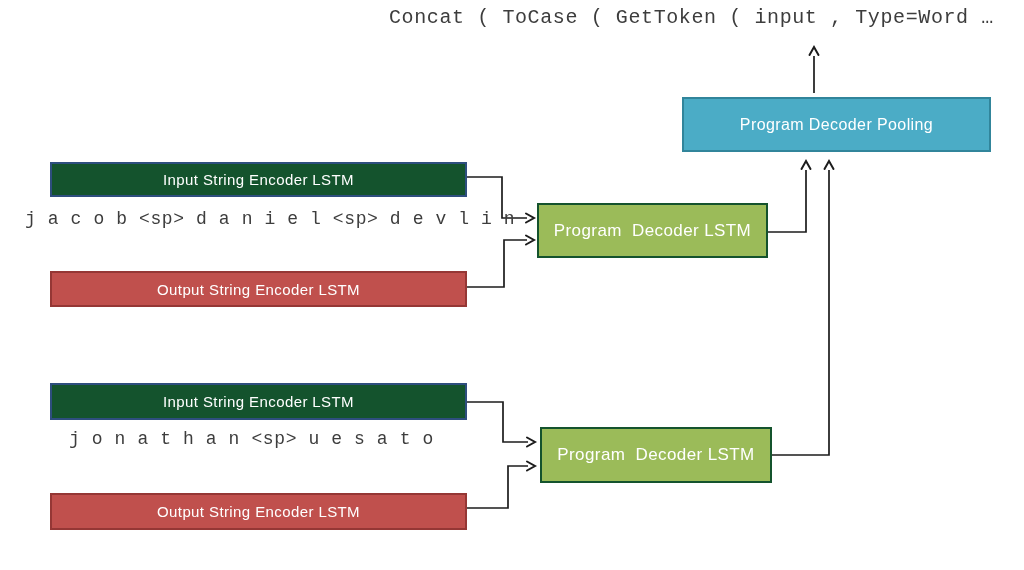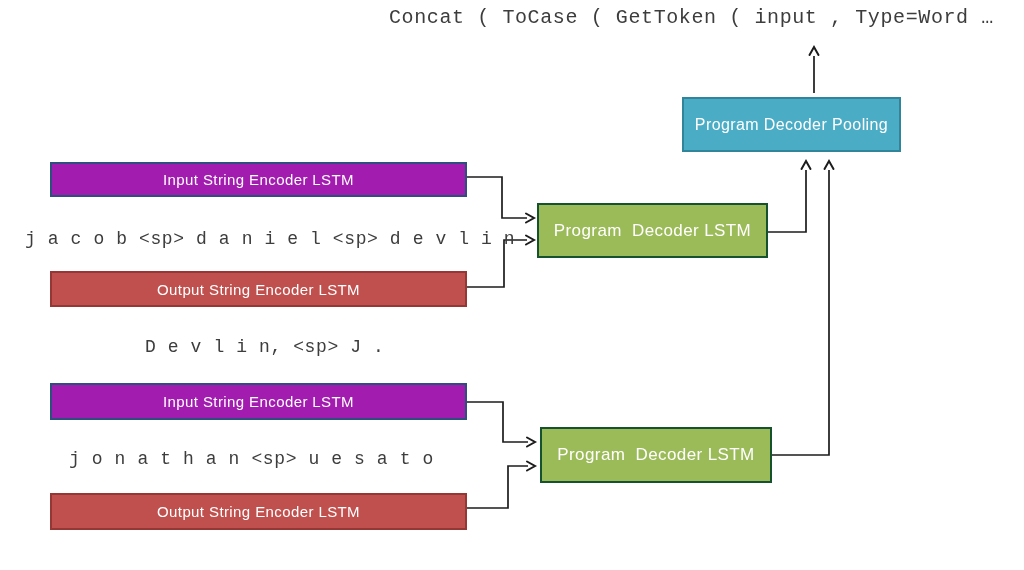--- a/index.html
+++ b/index.html
@@ -19,41 +19,40 @@
     line-height: 1.1;
   }
   .prog-text {
     left: 389px; top: 7px;
     font-size: 20px;
     letter-spacing: 0.6px;
   }
   .char-row {
     font-size: 18px;
     letter-spacing: 0.6px;
-    margin-top: 20px;
   }
   .box {
     position: absolute;
     display: flex;
     align-items: center;
     justify-content: center;
     color: #ffffff;
     box-sizing: border-box;
     white-space: pre;
     text-align: center;
   }
-  .box-blue   { background: #a21caf; border: 2.5px solid #2E4E7E; font-size: 15px; letter-spacing: 0.4px; }
+  .box-blue   { background: #14532d; border: 2.5px solid #2E4E7E; font-size: 15px; letter-spacing: 0.4px; }
   .box-red    { background: #C0504D; border: 2.5px solid #953735; font-size: 15px; letter-spacing: 0.4px; justify-content: center; }
   .box-green  { background: #9BBB59; border: 2px solid #14532d;   font-size: 17px; letter-spacing: 0.4px; }
   .box-teal   { background: #4BACC6; border: 2px solid #31859B;   font-size: 16px; letter-spacing: 0.4px; }
 
   #input-enc-1  { left: 50px;  top: 162px; width: 417px; height: 35px; }
   #output-enc-1 { left: 50px;  top: 271px; width: 417px; height: 36px; }
   #decoder-1    { left: 537px; top: 203px; width: 231px; height: 55px; }
-  #pooling      { left: 682px; top: 97px;  width: 219px; height: 55px; }
+  #pooling      { left: 682px; top: 97px;  width: 309px; height: 55px; }
   #input-enc-2  { left: 50px;  top: 383px; width: 417px; height: 37px; }
   #output-enc-2 { left: 50px;  top: 493px; width: 417px; height: 37px; }
   #decoder-2    { left: 540px; top: 427px; width: 232px; height: 56px; }
 
   #row-1 { left: 25px;  top: 210px; }
   #row-2 { left: 145px; top: 318px; }
   #row-3 { left: 69px;  top: 430px; }
   #row-4 { left: 150px; top: 539px; }
 
   #connector-layer {
@@ -108,21 +107,20 @@
     <span>Program Decoder Pooling</span>
   </div>
 
   <div class="box box-blue" id="input-enc-1">
     <span>Input String Encoder LSTM</span>
   </div>
   <div class="mono char-row" id="row-1">j a c o b &lt;sp&gt; d a n i e l &lt;sp&gt; d e v l i n</div>
   <div class="box box-red" id="output-enc-1">
     <span>Output String Encoder LSTM</span>
   </div>
-  <div class="mono char-row" id="row-2">D e v l i n, &lt;sp&gt; J .</div>
   <div class="box box-green" id="decoder-1">
     <span>Program  Decoder LSTM</span>
   </div>
 
   <div class="box box-blue" id="input-enc-2">
     <span>Input String Encoder LSTM</span>
   </div>
   <div class="mono char-row" id="row-3">j o n a t h a n &lt;sp&gt; u e s a t o</div>
   <div class="box box-red" id="output-enc-2">
     <span>Output String Encoder LSTM</span>

